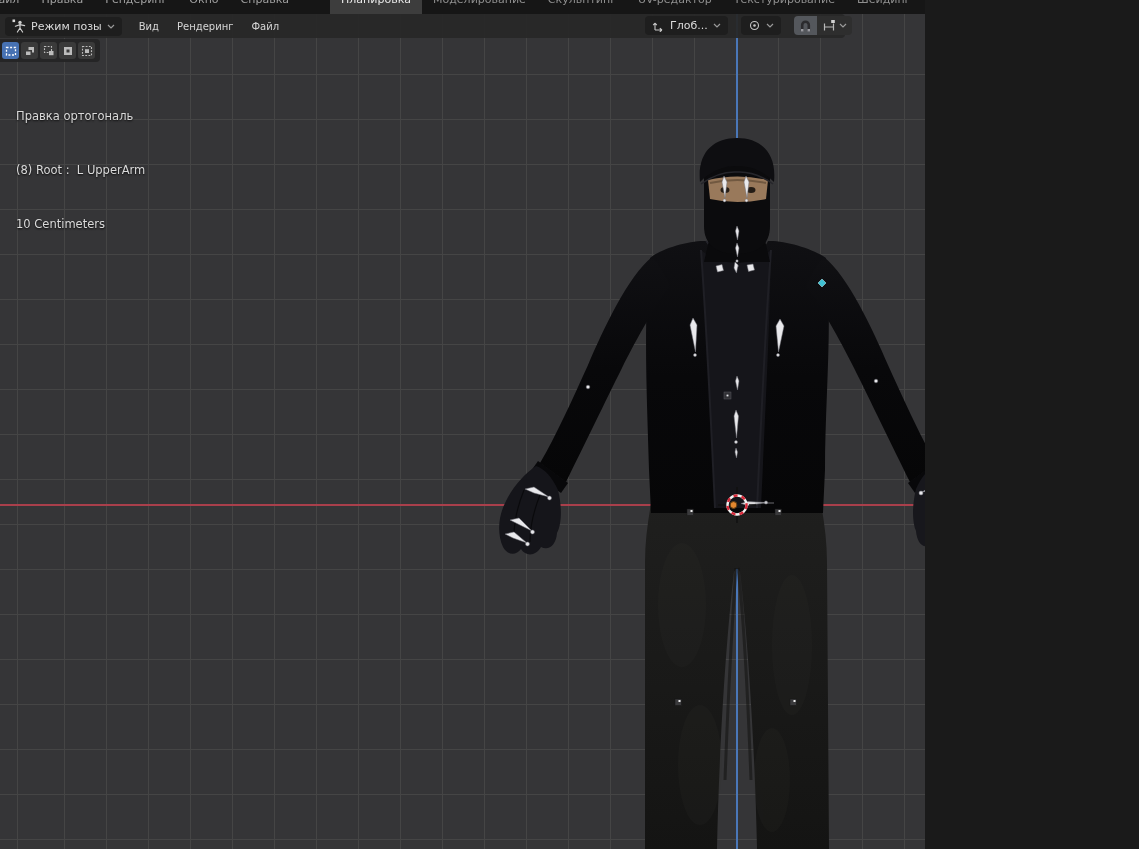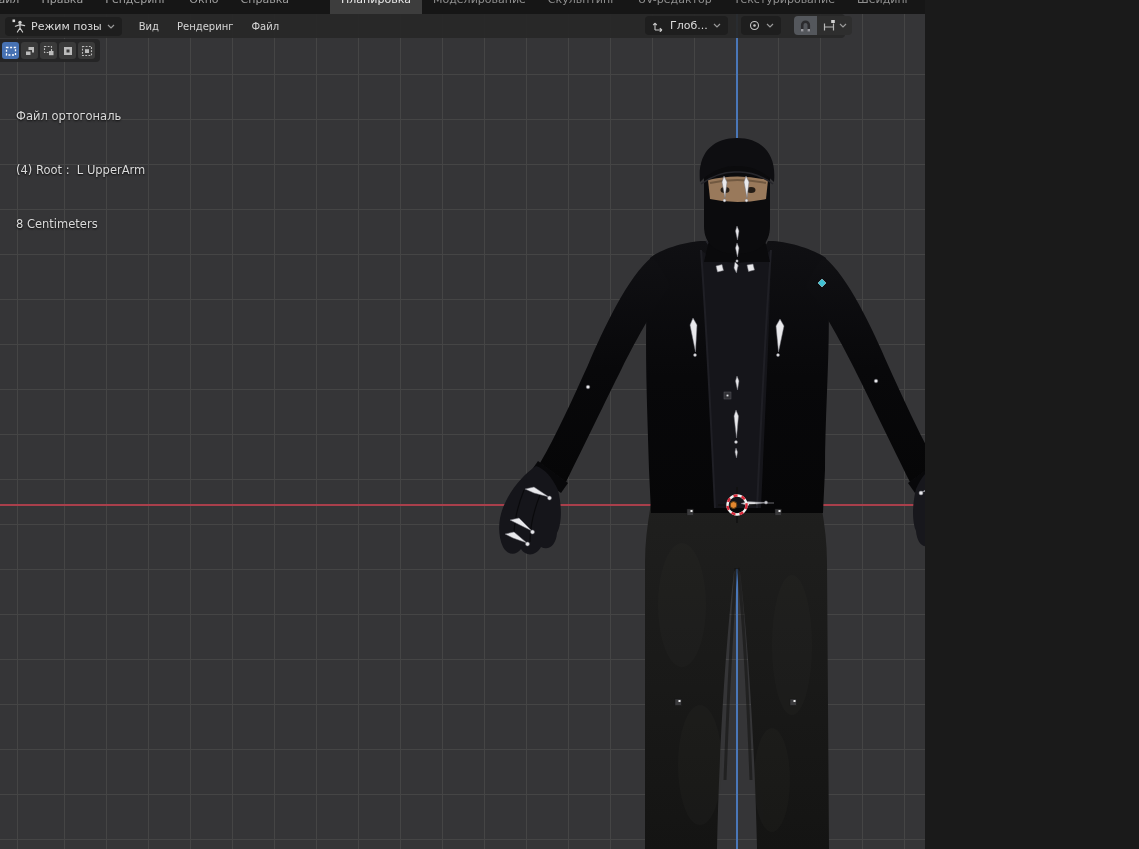--- a/index.html
+++ b/index.html
@@ -311,18 +311,18 @@
     </div>
     <div class="sel-btn">
       <svg width="12" height="12" viewBox="0 0 12 12">
         <rect x="1.5" y="1.5" width="9" height="9" fill="none" stroke="#bcbcbc" stroke-width="1.1" stroke-dasharray="1.8 1.4"></rect>
         <rect x="4" y="4.2" width="4" height="3.8" fill="#bcbcbc"></rect>
       </svg>
     </div>
   </div>
 
   <div class="vp-overlay">
-    <div>Файл ортогональ</div>
-    <div>(4) Root :  L UpperArm</div>
-    <div>8 Centimeters</div>
+    <div>Правка ортогональ</div>
+    <div>(8) Root :  L UpperArm</div>
+    <div>10 Centimeters</div>
   </div>
 
 </div>
 
 </body></html>

